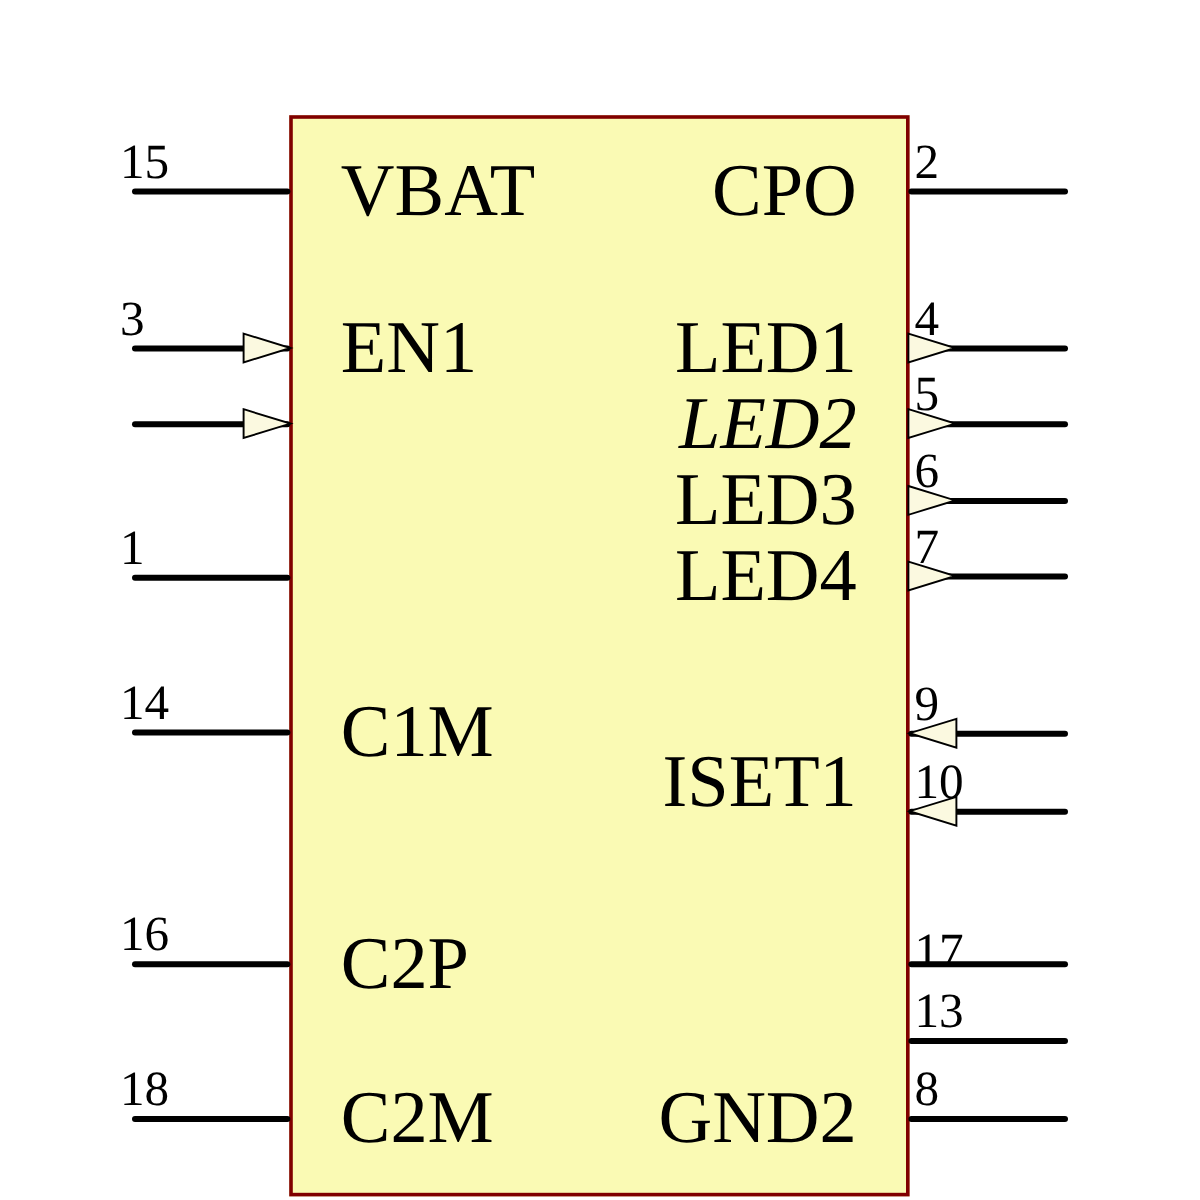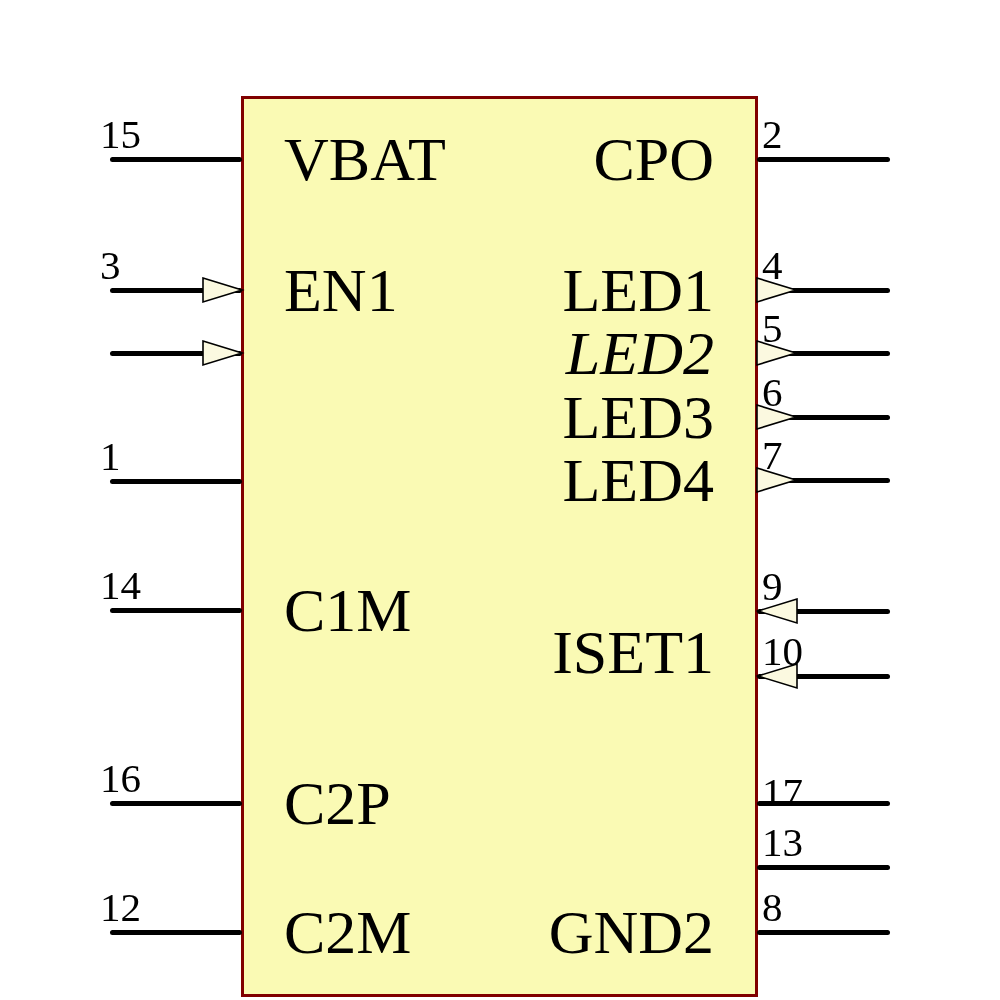--- a/index.html
+++ b/index.html
@@ -84,21 +84,21 @@
       <div class="pin-number" style="top: 554px; left: 100px;">14</div>
       <div class="pin-label left" style="top: 579px;">C1M</div>
     </div>
     <div class="pin">
       <div class="wire" style="top: 801px; left: 110px; width: 132px;"></div>
       <div class="pin-number" style="top: 747px; left: 100px;">16</div>
       <div class="pin-label left" style="top: 772px;">C2P</div>
     </div>
     <div class="pin">
       <div class="wire" style="top: 930px; left: 110px; width: 132px;"></div>
-      <div class="pin-number" style="top: 876px; left: 100px;">12</div>
+      <div class="pin-number" style="top: 876px; left: 100px;">18</div>
       <div class="pin-label left" style="top: 901px;">C2M</div>
     </div>
   </div>
 <div id="right-pins">
     <div class="pin">
       <div class="wire" style="top: 157px; left: 757px; width: 133px;"></div>
       <div class="pin-number" style="top: 103px; left: 762px;">2</div>
       <div class="pin-label right" style="top: 128px;">CPO</div>
     </div>
     <div class="pin">

